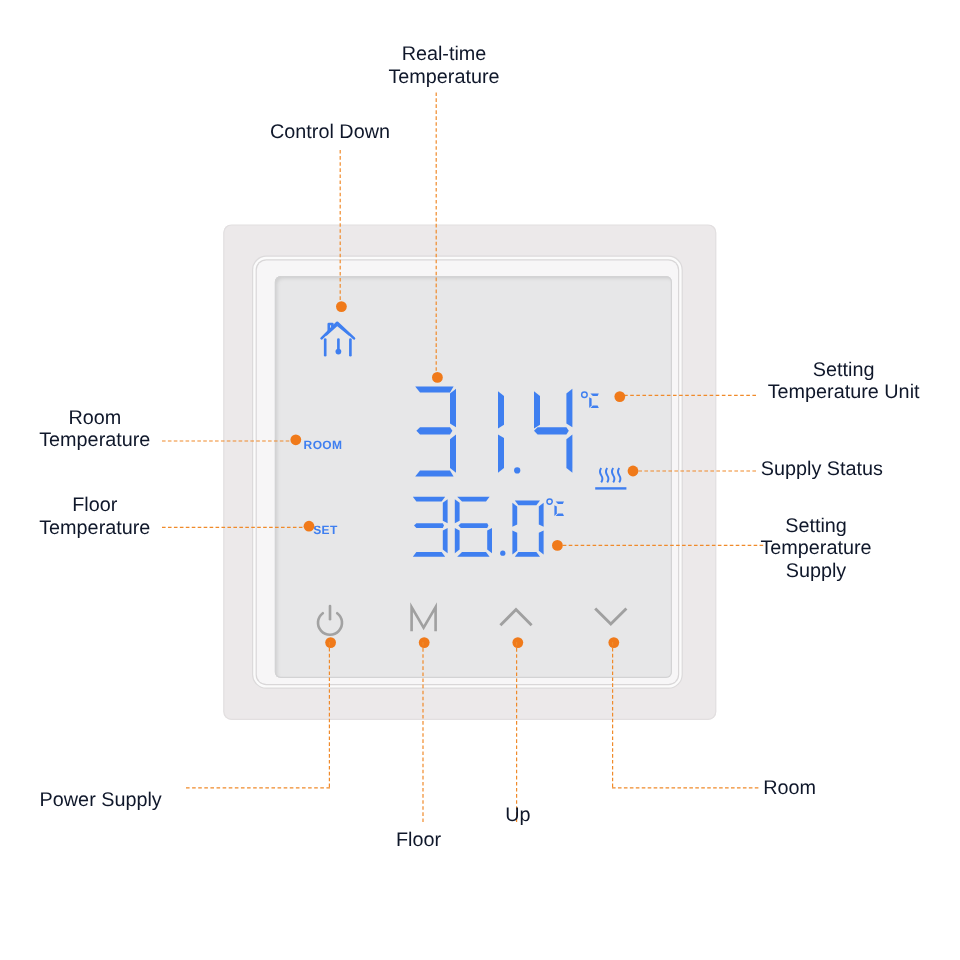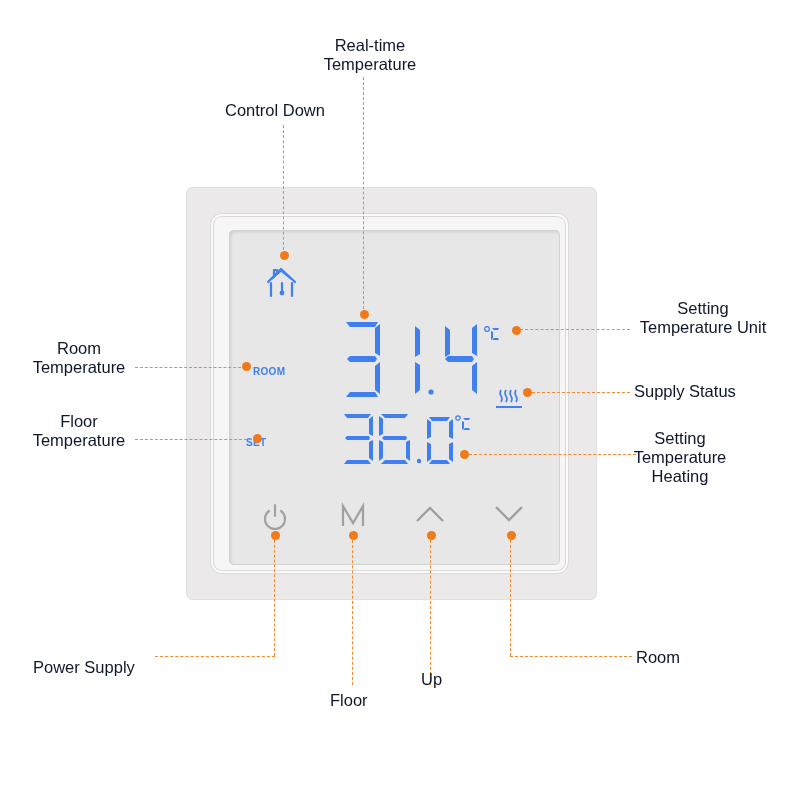--- a/index.html
+++ b/index.html
@@ -33,21 +33,21 @@
     <path d="M6 13 L15 5 L25 13" stroke-width="1.4"></path>
     <path d="M5 17 V30"></path>
     <path d="M26 17 V30"></path>
     <path d="M8 10 V4 H11 V7"></path>
     <path d="M16 17 V26"></path>
   </g>
   <circle cx="16" cy="27" r="2.4" fill="#3f7ff0"></circle>
 </svg>
 
 <div class="small-blue" style="left:253px;top:366px">ROOM</div>
-<div class="small-blue" style="left:246px;top:437px">SET</div>
+<div class="small-blue" style="left:261px;top:437px">SET</div>
 
 <svg style="left:340px;top:320px" width="160" height="80" viewBox="0 0 160 80">
   <g fill="#3f7ff0">
 
     <polygon points="6,2 38,2 35,7 10,7"></polygon>
     <polygon points="40,4 40,36 35,33 35,8"></polygon>
     <polygon points="10,36 35,36 37,39 35,42 10,42 7,39"></polygon>
     <polygon points="40,42 40,74 35,70 35,46"></polygon>
     <polygon points="6,77 38,77 35,72 10,72"></polygon>
 
@@ -169,21 +169,21 @@
 <div class="label" style="left:225px;top:101px">Control Down</div>
 
 <div class="label center" style="left:633px;top:299px;width:140px">
   <div>Setting</div>
   <div>Temperature Unit</div>
 </div>
 <div class="label" style="left:634px;top:382px">Supply Status</div>
 <div class="label center" style="left:625px;top:429px;width:110px">
   <div>Setting</div>
   <div>Temperature</div>
-  <div>Heating</div>
+  <div>Supply</div>
 </div>
 
 <div class="label center" style="left:22px;top:339px;width:114px">
   <div>Room</div>
   <div>Temperature</div>
 </div>
 <div class="label center" style="left:22px;top:412px;width:114px">
   <div>Floor</div>
   <div>Temperature</div>
 </div>

